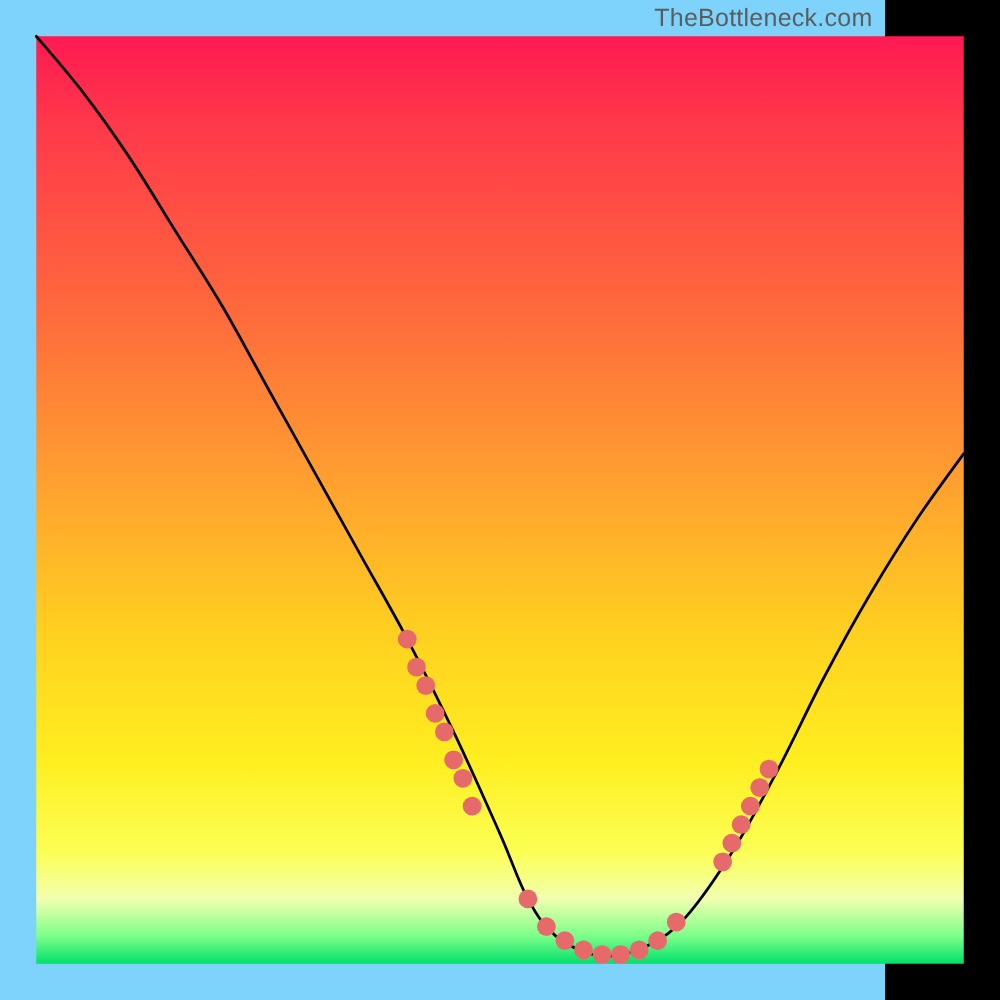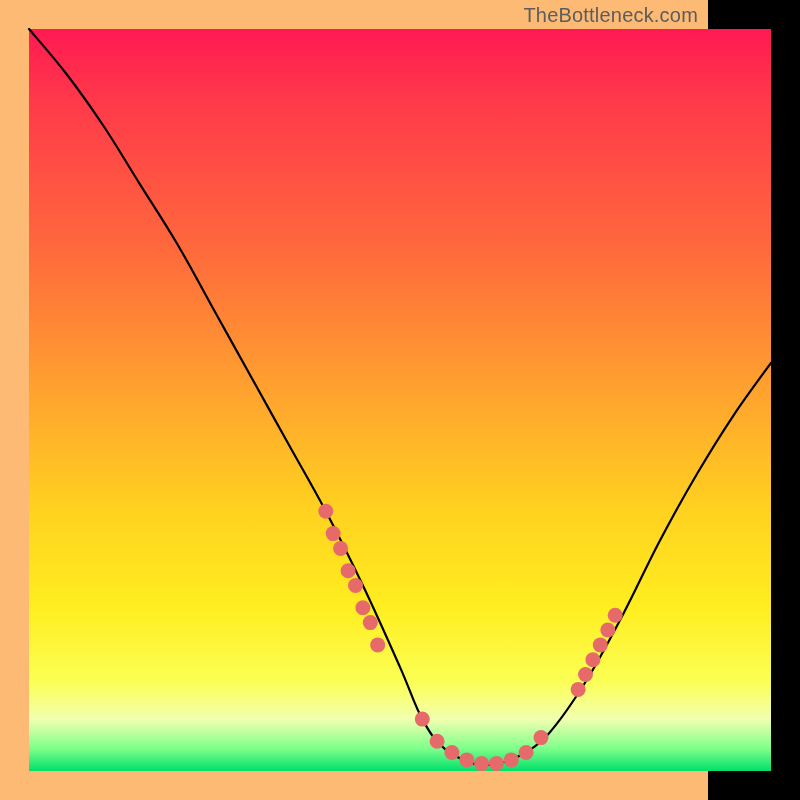--- a/index.html
+++ b/index.html
@@ -10,21 +10,21 @@
     background: #000;
     overflow: hidden;
     font-family: Arial, Helvetica, sans-serif;
   }
   .frame {
     position: absolute;
     left: 0;
     top: 0;
     width: 708px;
     height: 800px;
-    background: #fdba74;
+    background: #7dd3fc;
     text-align: center;
   }
   .plot-area {
     position: absolute;
     left: 29px;
     top: 29px;
     width: 742px;
     height: 742px;
     
     background: linear-gradient(

